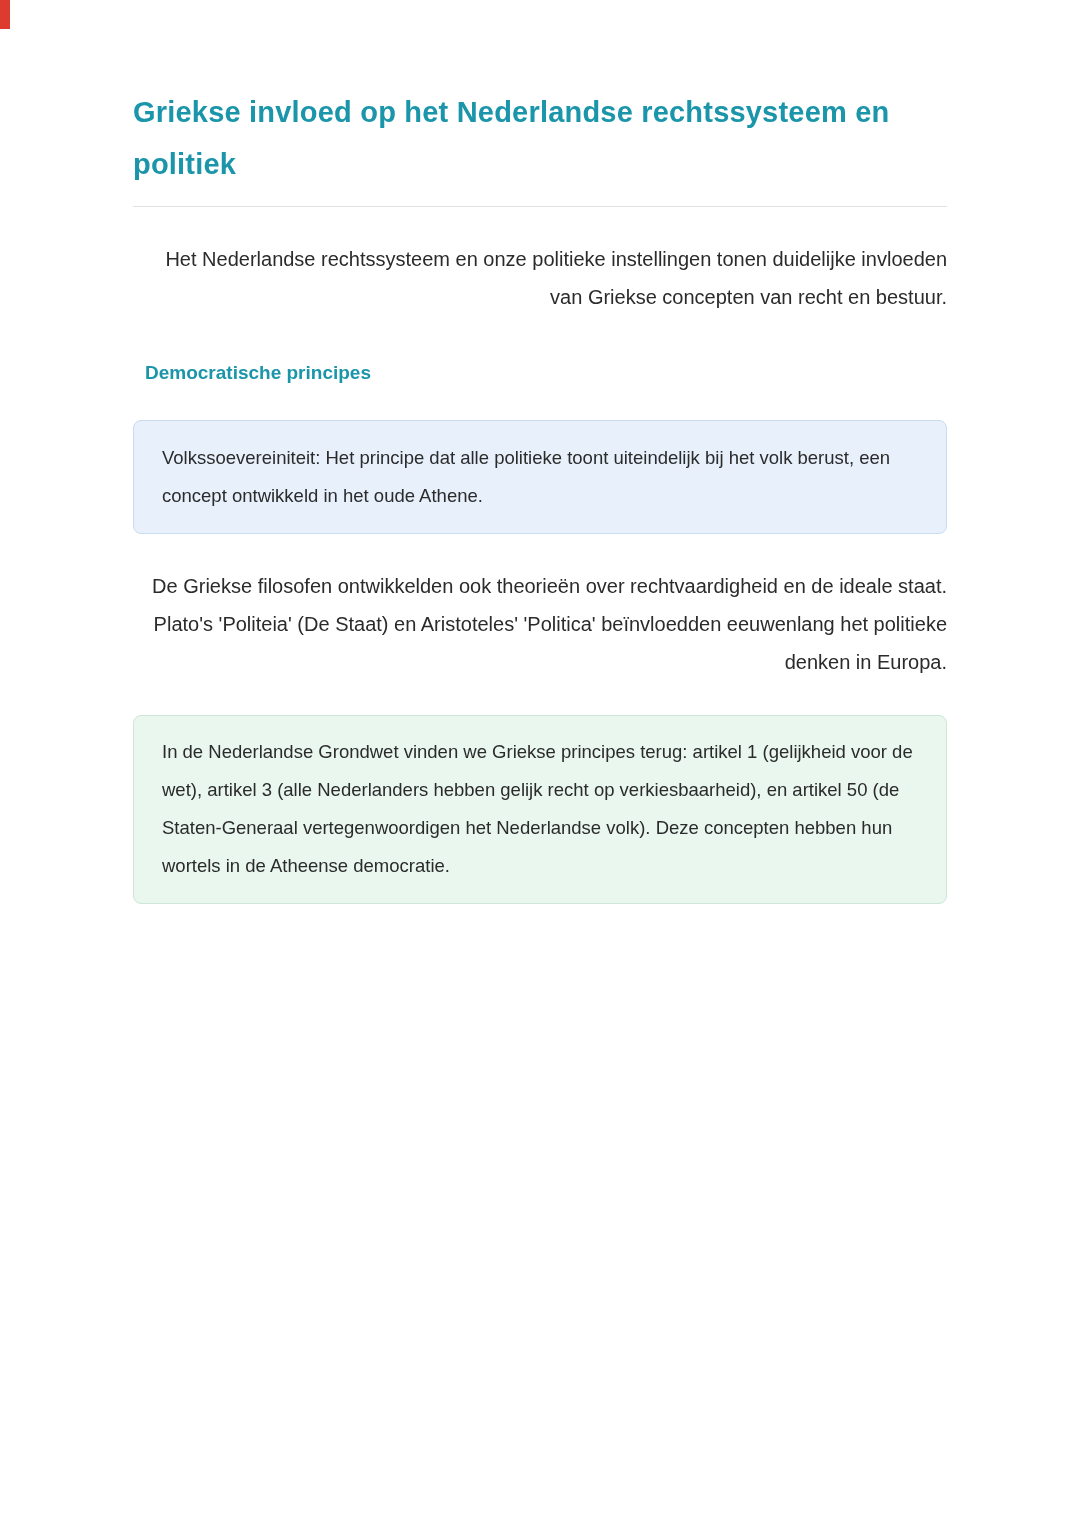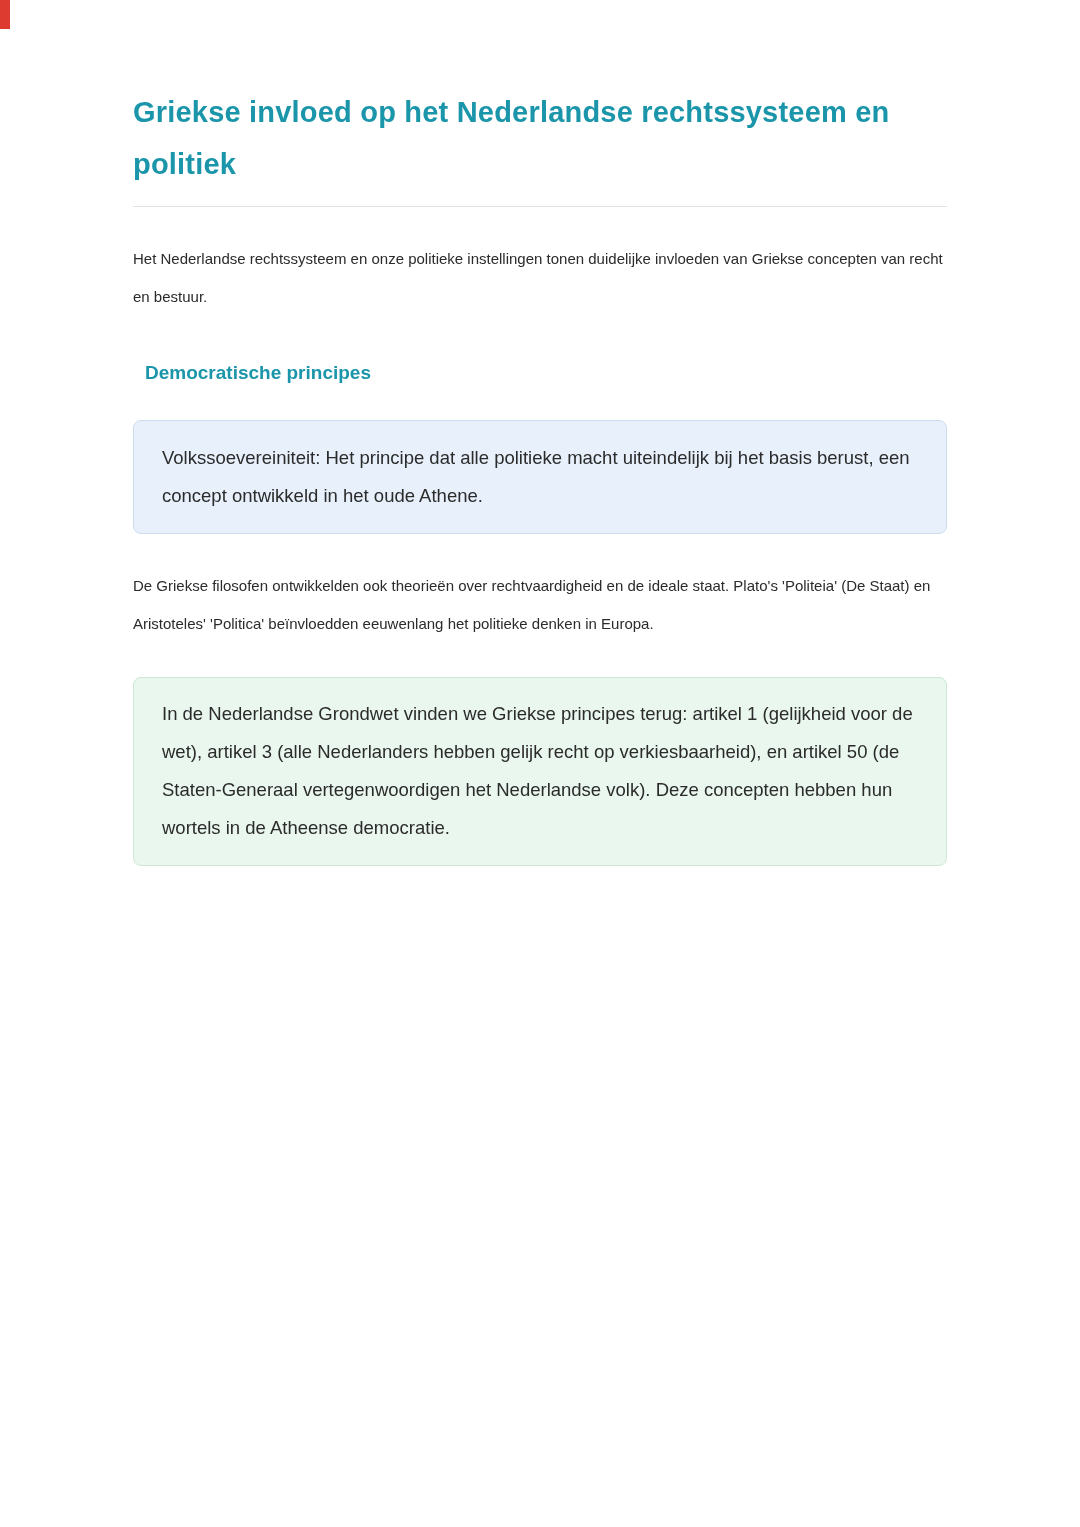--- a/index.html
+++ b/index.html
@@ -37,24 +37,25 @@
     line-height:52px;
     font-weight:700;
     letter-spacing:0.2px;
   }
   .divider{
     border:none;
     border-top:1px solid var(--divider);
     margin:16px 0 0 0;
   }
   p.body-para{
-    margin:33px 0 0 0;
-    font-size:15px;
+    margin:33px 0 0 6px;
+    font-size:20px;
     line-height:38px;
     color:var(--body-text);
+    text-align:right;
   }
   h2.section-heading{
     margin:44px 0 0 12px;
     color:var(--accent);
     font-size:19px;
     line-height:26px;
     font-weight:700;
   }
   h2.section-heading + p.body-para{
     margin-top:22px;
@@ -87,20 +88,20 @@
 
   <h1 class="doc-title">Griekse invloed op het Nederlandse rechtssysteem en politiek</h1>
 
   <hr class="divider">
 
   <p class="body-para">Het Nederlandse rechtssysteem en onze politieke instellingen tonen duidelijke invloeden van Griekse concepten van recht en bestuur.</p>
 
   <h2 class="section-heading">Democratische principes</h2>
 
 
-  <div class="callout blue">Volkssoevereiniteit: Het principe dat alle politieke macht uiteindelijk bij het basis berust, een concept ontwikkeld in het oude Athene.</div>
+  <div class="callout blue">Volkssoevereiniteit: Het principe dat alle politieke toont uiteindelijk bij het volk berust, een concept ontwikkeld in het oude Athene.</div>
 
   <p class="body-para">De Griekse filosofen ontwikkelden ook theorieën over rechtvaardigheid en de ideale staat. Plato's 'Politeia' (De Staat) en Aristoteles' 'Politica' beïnvloedden eeuwenlang het politieke denken in Europa.</p>
 
   <div class="callout green">In de Nederlandse Grondwet vinden we Griekse principes terug: artikel 1 (gelijkheid voor de wet), artikel 3 (alle Nederlanders hebben gelijk recht op verkiesbaarheid), en artikel 50 (de Staten-Generaal vertegenwoordigen het Nederlandse volk). Deze concepten hebben hun wortels in de Atheense democratie.</div>
 
 
 </div>
 
 </body></html>

